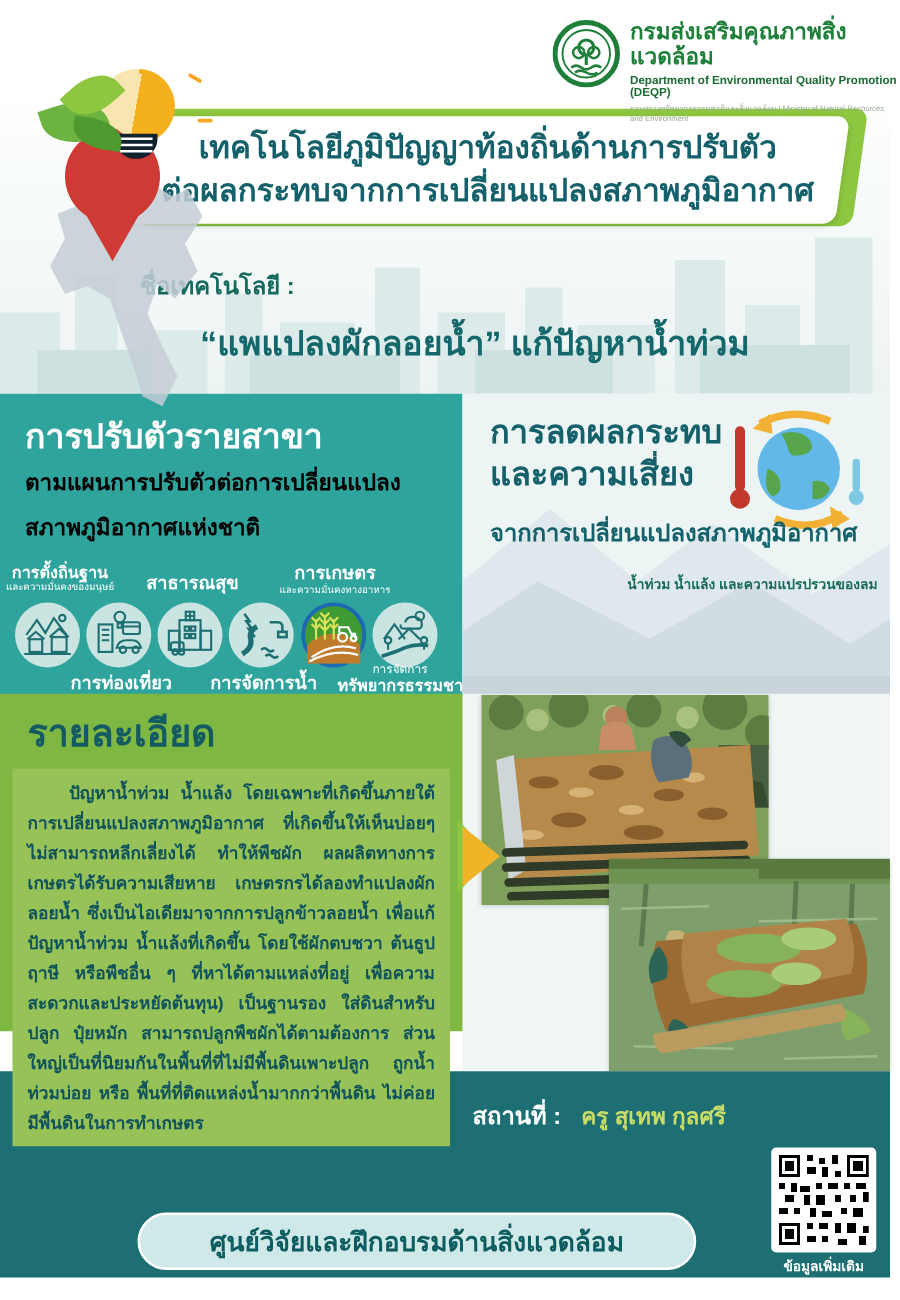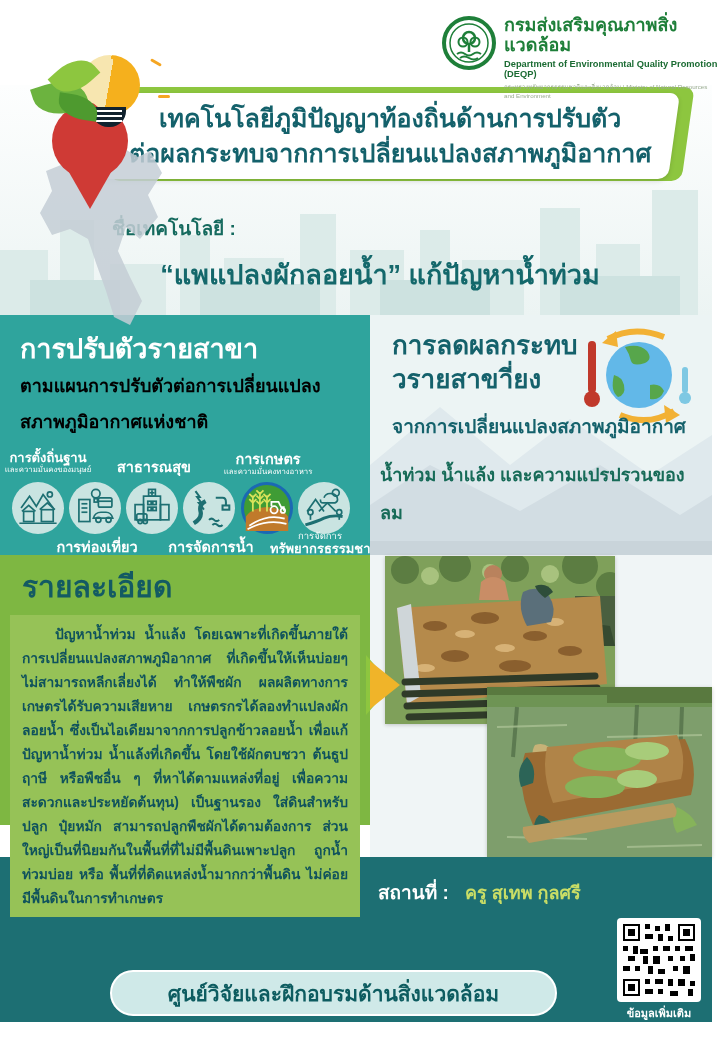--- a/index.html
+++ b/index.html
@@ -54,22 +54,22 @@
                    background:#c9e4e1; display:flex; align-items:center; justify-content:center; }
   .sector-circle.hl { background:#3f9c35; border:3px solid #1b69b3; }
   .sec-label { position:absolute; text-align:center; color:#ffffff; line-height:1.15; }
   .sec-label .big { font-size:13px; font-weight:bold; }
   .sec-label .big2 { font-size:14.5px; font-weight:bold; }
   .sec-label .small { font-size:7.8px; }
 
   .col-right { position:absolute; left:370px; top:0; width:342px; height:245px; background:#ecf4f4; overflow:hidden;padding-left:32px; }
   .impact-title { position:absolute; left:22px; top:14px; font-size:26px; font-weight:bold; color:#14616b; line-height:1.3; }
   .impact-sub { position:absolute; left:22px; top:96px; font-size:19px; font-weight:bold; color:#14616b; }
-  .impact-risks { position:absolute; left:10px; top:142px; width:322px; text-align:left;
-                  font-size:18px; font-weight:bold; color:#176b58; line-height:2.1; }
+  .impact-risks { position:absolute; left:10px; top:142px; width:322px; text-align:right;
+                  font-size:11px; font-weight:bold; color:#176b58; line-height:2.1; }
   .globe-wrap { position:absolute; right:14px; top:8px; }
 
   
   .details { position:absolute; left:0; top:555px; width:370px; height:270px; background:#7eb742; z-index:3; }
   .details-title { position:absolute; left:22px; top:8px; font-size:30px; font-weight:bold; color:#135a63; }
   .details-box { position:absolute; left:10px; top:60px; width:350px; height:302px; background:#96c257;
                  padding:8px 12px; overflow:hidden; }
   .details-text { font-size:13.8px; line-height:1.74; color:#0f525c; text-align:justify; text-indent:2.4em; font-weight:bold; }
   .arrow-back { position:absolute; right:-22px; top:100px; width:0; height:0;
                 border-top:30px solid transparent; border-bottom:30px solid transparent; border-left:26px solid #8dc63f; }
@@ -293,21 +293,21 @@
     </div>
 
     <div class="col-right">
       <svg style="position:absolute; left:0; top:0;" width="342" height="245" viewBox="0 0 342 245">
         <polygon points="0,150 70,92 140,150 200,104 280,160 342,120 342,245 0,245" fill="#dfe9ed"></polygon>
         <polygon points="0,190 60,150 150,196 230,150 310,200 342,180 342,245 0,245" fill="#d2dde3"></polygon>
         <rect x="0" y="226" width="342" height="19" fill="#c9d4da"></rect>
       </svg>
       <div class="impact-title">
         <div>การลดผลกระทบ</div>
-        <div>วรายสาขาี่ยง</div>
+        <div>และความเสี่ยง</div>
       </div>
       <div class="globe-wrap">
         <svg width="118" height="104" viewBox="0 0 118 104">
           <path d="M28 16 q26 -14 56 -2" fill="none" stroke="#f2b134" stroke-width="6"></path>
           <polygon points="22,20 36,8 38,24" fill="#f2b134"></polygon>
           <path d="M40 92 q28 12 54 -4" fill="none" stroke="#f2b134" stroke-width="6"></path>
           <polygon points="100,92 84,82 86,100" fill="#f2b134"></polygon>
           <rect x="8" y="18" width="8" height="52" rx="4" fill="#c0392b"></rect>
           <circle cx="12" cy="76" r="8" fill="#c0392b"></circle>
           <rect x="102" y="44" width="6" height="26" rx="3" fill="#7ec8e3"></rect>

